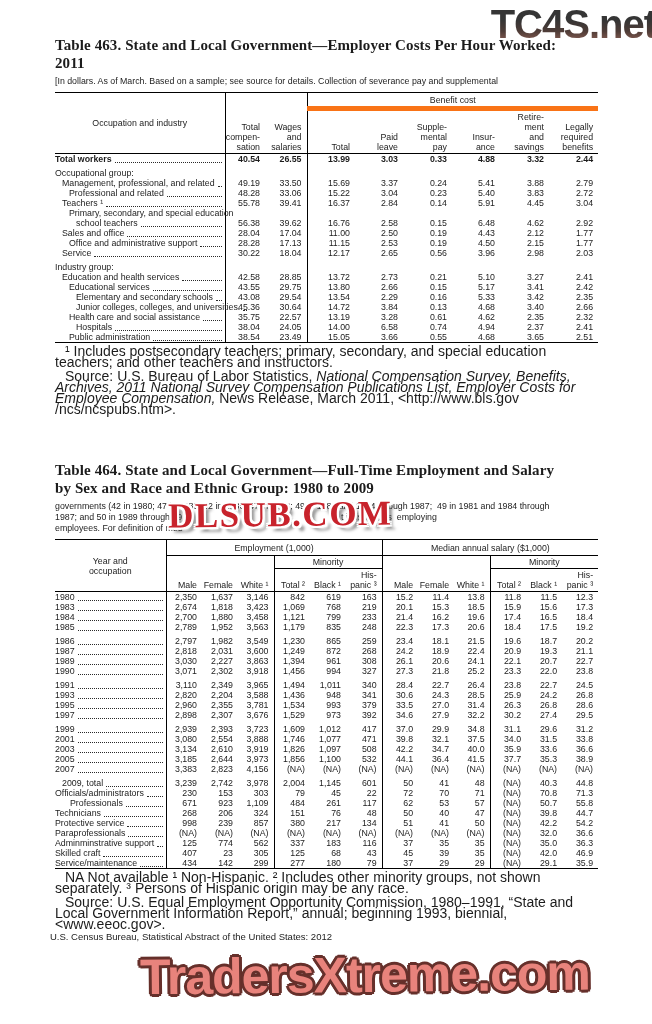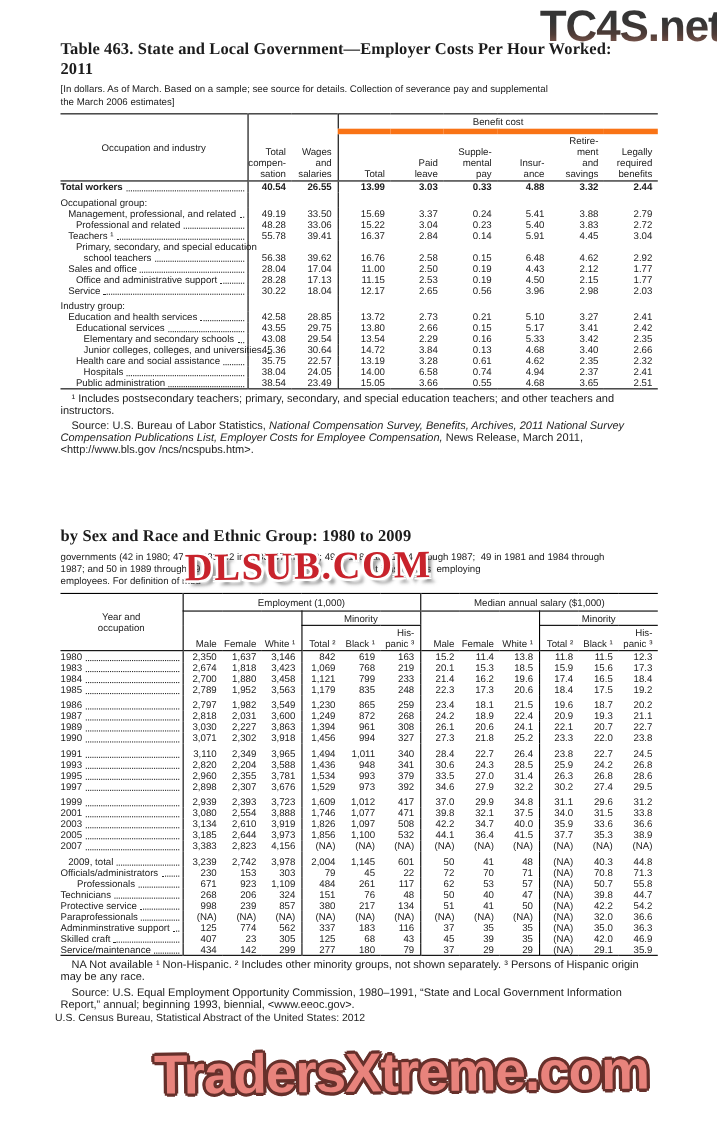--- a/index.html
+++ b/index.html
@@ -35,21 +35,21 @@
   .groupth{text-align:center;border-bottom:5px solid #f97316;height:13px;vertical-align:middle !important;}
 
   
   .stub464{text-align:center;vertical-align:middle !important;white-space:pre-line;border-bottom:1.5px solid #000;}
   .group464{text-align:center;border-bottom:1px solid #000;height:15px;vertical-align:middle !important;}
   .minority464{text-align:center;border-bottom:1px solid #000;height:12px;vertical-align:middle !important;}
   .empty464{height:12px;}
   .colh464{white-space:pre-line;text-align:right;padding:1px 5px 1px 0 !important;
            border-bottom:1.5px solid #000;vertical-align:bottom;}
 
-  .footnote{font-size:10px;line-height:11px;margin:3px 0 0 0;text-indent:10px;}
+  .footnote{font-size:14px;line-height:11px;margin:3px 0 0 0;text-indent:10px;}
   .footnote .ital{font-style:italic;}
 
   .gap-between{height:46px;}
 
   
   .chapter-line{margin-top:14px;text-align:right;font-size:11px;color:#222;}
   .pgnum{margin-left:12px;}
   .census-line{font-size:9.5px;margin:1px 0 0 -5px;color:#222;}
 
   
@@ -78,21 +78,20 @@
 
 <div class="page">
   <div class="wm-tc4s">TC4S.net</div>
 
   <div class="content">
 
     <section>
       <h1 class="tbl-title"><span>Table 463. State and Local Government—Employer Costs Per Hour Worked:</span><br><span>2011</span></h1>
       <div class="note" id="note463">
           <div>[In dollars. As of March. Based on a sample; see source for details. Collection of severance pay and supplemental</div>
-          <div>the March 2006 estimates]</div>
         </div>
 
       <table class="stat t463">
         <colgroup>
           <col style="width:170px">
             <col style="width:40px">
             <col style="width:42px">
           <col style="width:48px">
             <col style="width:48px">
             <col style="width:49px">
@@ -404,21 +403,21 @@
           </tbody>
       </table>
 
       <p class="footnote">¹ Includes postsecondary teachers; primary, secondary, and special education teachers; and other teachers and instructors.</p>
       <p class="footnote" id="source463"><span>Source: U.S. Bureau of Labor Statistics, </span><span class="ital">National Compensation Survey, Benefits, Archives, 2011 National Survey Compensation Publications List, Employer Costs for Employee Compensation,</span><span> News Release, March 2011, &lt;http://www.bls.gov /ncs/ncspubs.htm&gt;.</span></p>
     </section>
 
     <div class="gap-between"></div>
 
     <section>
-      <h1 class="tbl-title"><br><span>by Sex and Race and Ethnic Group: 1980 to 2009</span></h1>
+      <h1 class="tbl-title"><span>Table 464. State and Local Government—Full-Time Employment and Salary</span><br><span>by Sex and Race and Ethnic Group: 1980 to 2009</span></h1>
       <div class="note" id="note464">
           <div>governments (42 in 1980; 47 in 1983; 42 in 1980; 47 in 1983; 49 in 1981 and 1984 through 1987;  49 in 1981 and 1984 through</div>
           <div>1987; and 50 in 1989 through 19                                                                 t jurisdictions  employing</div>
           <div>employees. For definition of med</div>
         </div>
 
       <table class="stat t464">
         <colgroup>
           <col style="width:111px">
           <col style="width:36px">

